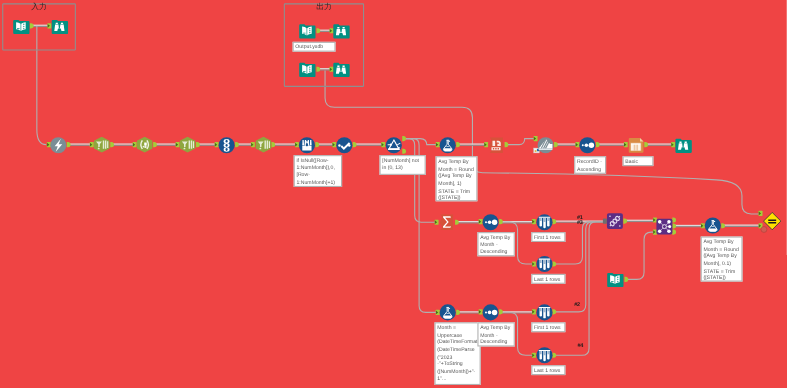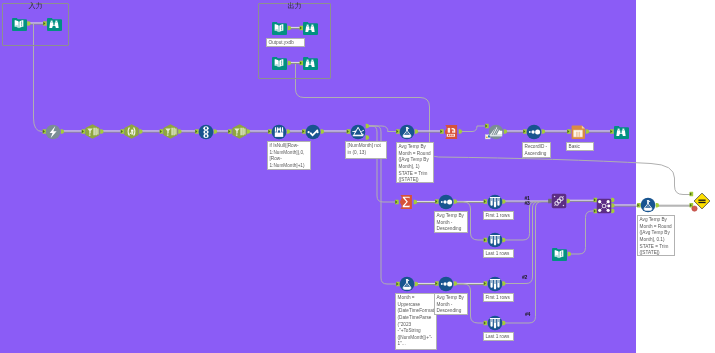--- a/index.html
+++ b/index.html
@@ -1,19 +1,19 @@
 <!DOCTYPE html>
 <html><head>
 <meta charset="utf-8">
 <title>Workflow</title>
 <style>
   html,body{margin:0;padding:0;}
   body{width:715px;height:353px;background:#ffffff;overflow:hidden;
        font-family:"Liberation Sans",sans-serif;}
-  #canvas{position:relative;width:636px;height:353px;background:#8b5cf6;}
+  #canvas{position:relative;width:715px;height:353px;background:#ef4444;}
   .wires{position:absolute;left:0;top:0;width:715px;height:353px;pointer-events:none;}
   .container-box{position:absolute;border:1px solid #8d8f90;background:transparent;box-sizing:border-box;border-radius:1px;}
   .container-title{position:absolute;text-align:center;font-size:7px;color:#262626;
                    font-family:"DejaVu Sans",sans-serif;line-height:7px;}
   .tool{position:absolute;}
   .anno{position:absolute;border:1px solid #b2b2b2;background:#fff;color:#595959;
         font-size:4.7px;line-height:6.6px;padding:1.2px 1.5px 0 1.5px;box-sizing:border-box;
         overflow:hidden;white-space:pre-line;}
   .hashlbl{position:absolute;font-size:5px;color:#1a1a1a;font-weight:bold;line-height:5px;letter-spacing:-0.3px;}
 </style>

